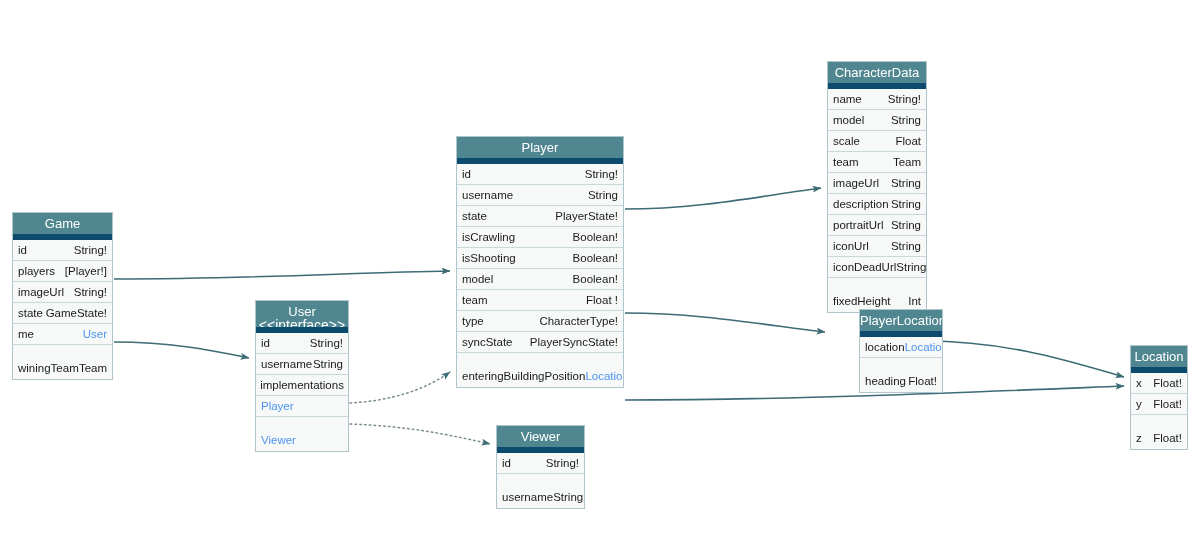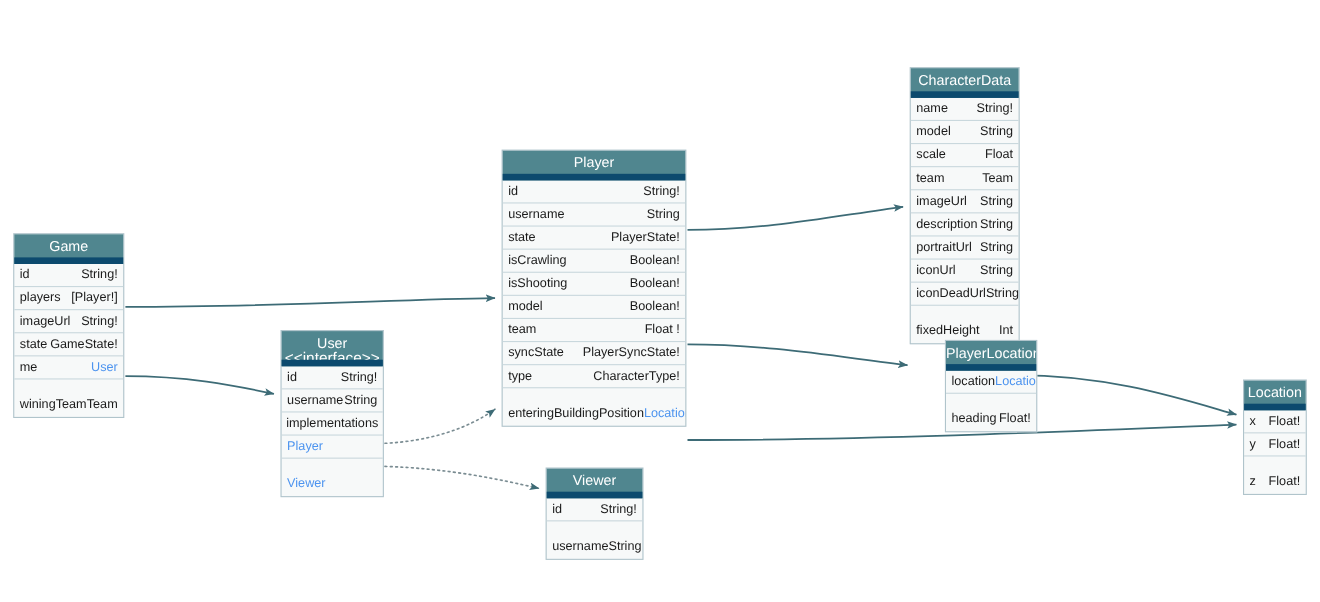--- a/index.html
+++ b/index.html
@@ -177,28 +177,28 @@
     </div>
     <div class="row">
       <span class="fname">model</span>
       <span class="ftype">Boolean!</span>
     </div>
     <div class="row">
       <span class="fname">team</span>
       <span class="ftype">Float !</span>
     </div>
     <div class="row">
+      <span class="fname">type</span>
+      <span class="ftype">CharacterType!</span>
+    </div>
+    <div class="row">
       <span class="fname">syncState</span>
       <span class="ftype">PlayerSyncState!</span>
     </div>
     <div class="row">
-      <span class="fname">type</span>
-      <span class="ftype">CharacterType!</span>
-    </div>
-    <div class="row">
       <span class="fname">enteringBuildingPosition</span>
       <span class="ftype link">Location</span>
     </div>
   </div>
 
   <div class="entity" id="ent-characterdata">
     <div class="hdr">CharacterData</div>
     <div class="row">
       <span class="fname">name</span>
       <span class="ftype">String!</span>

